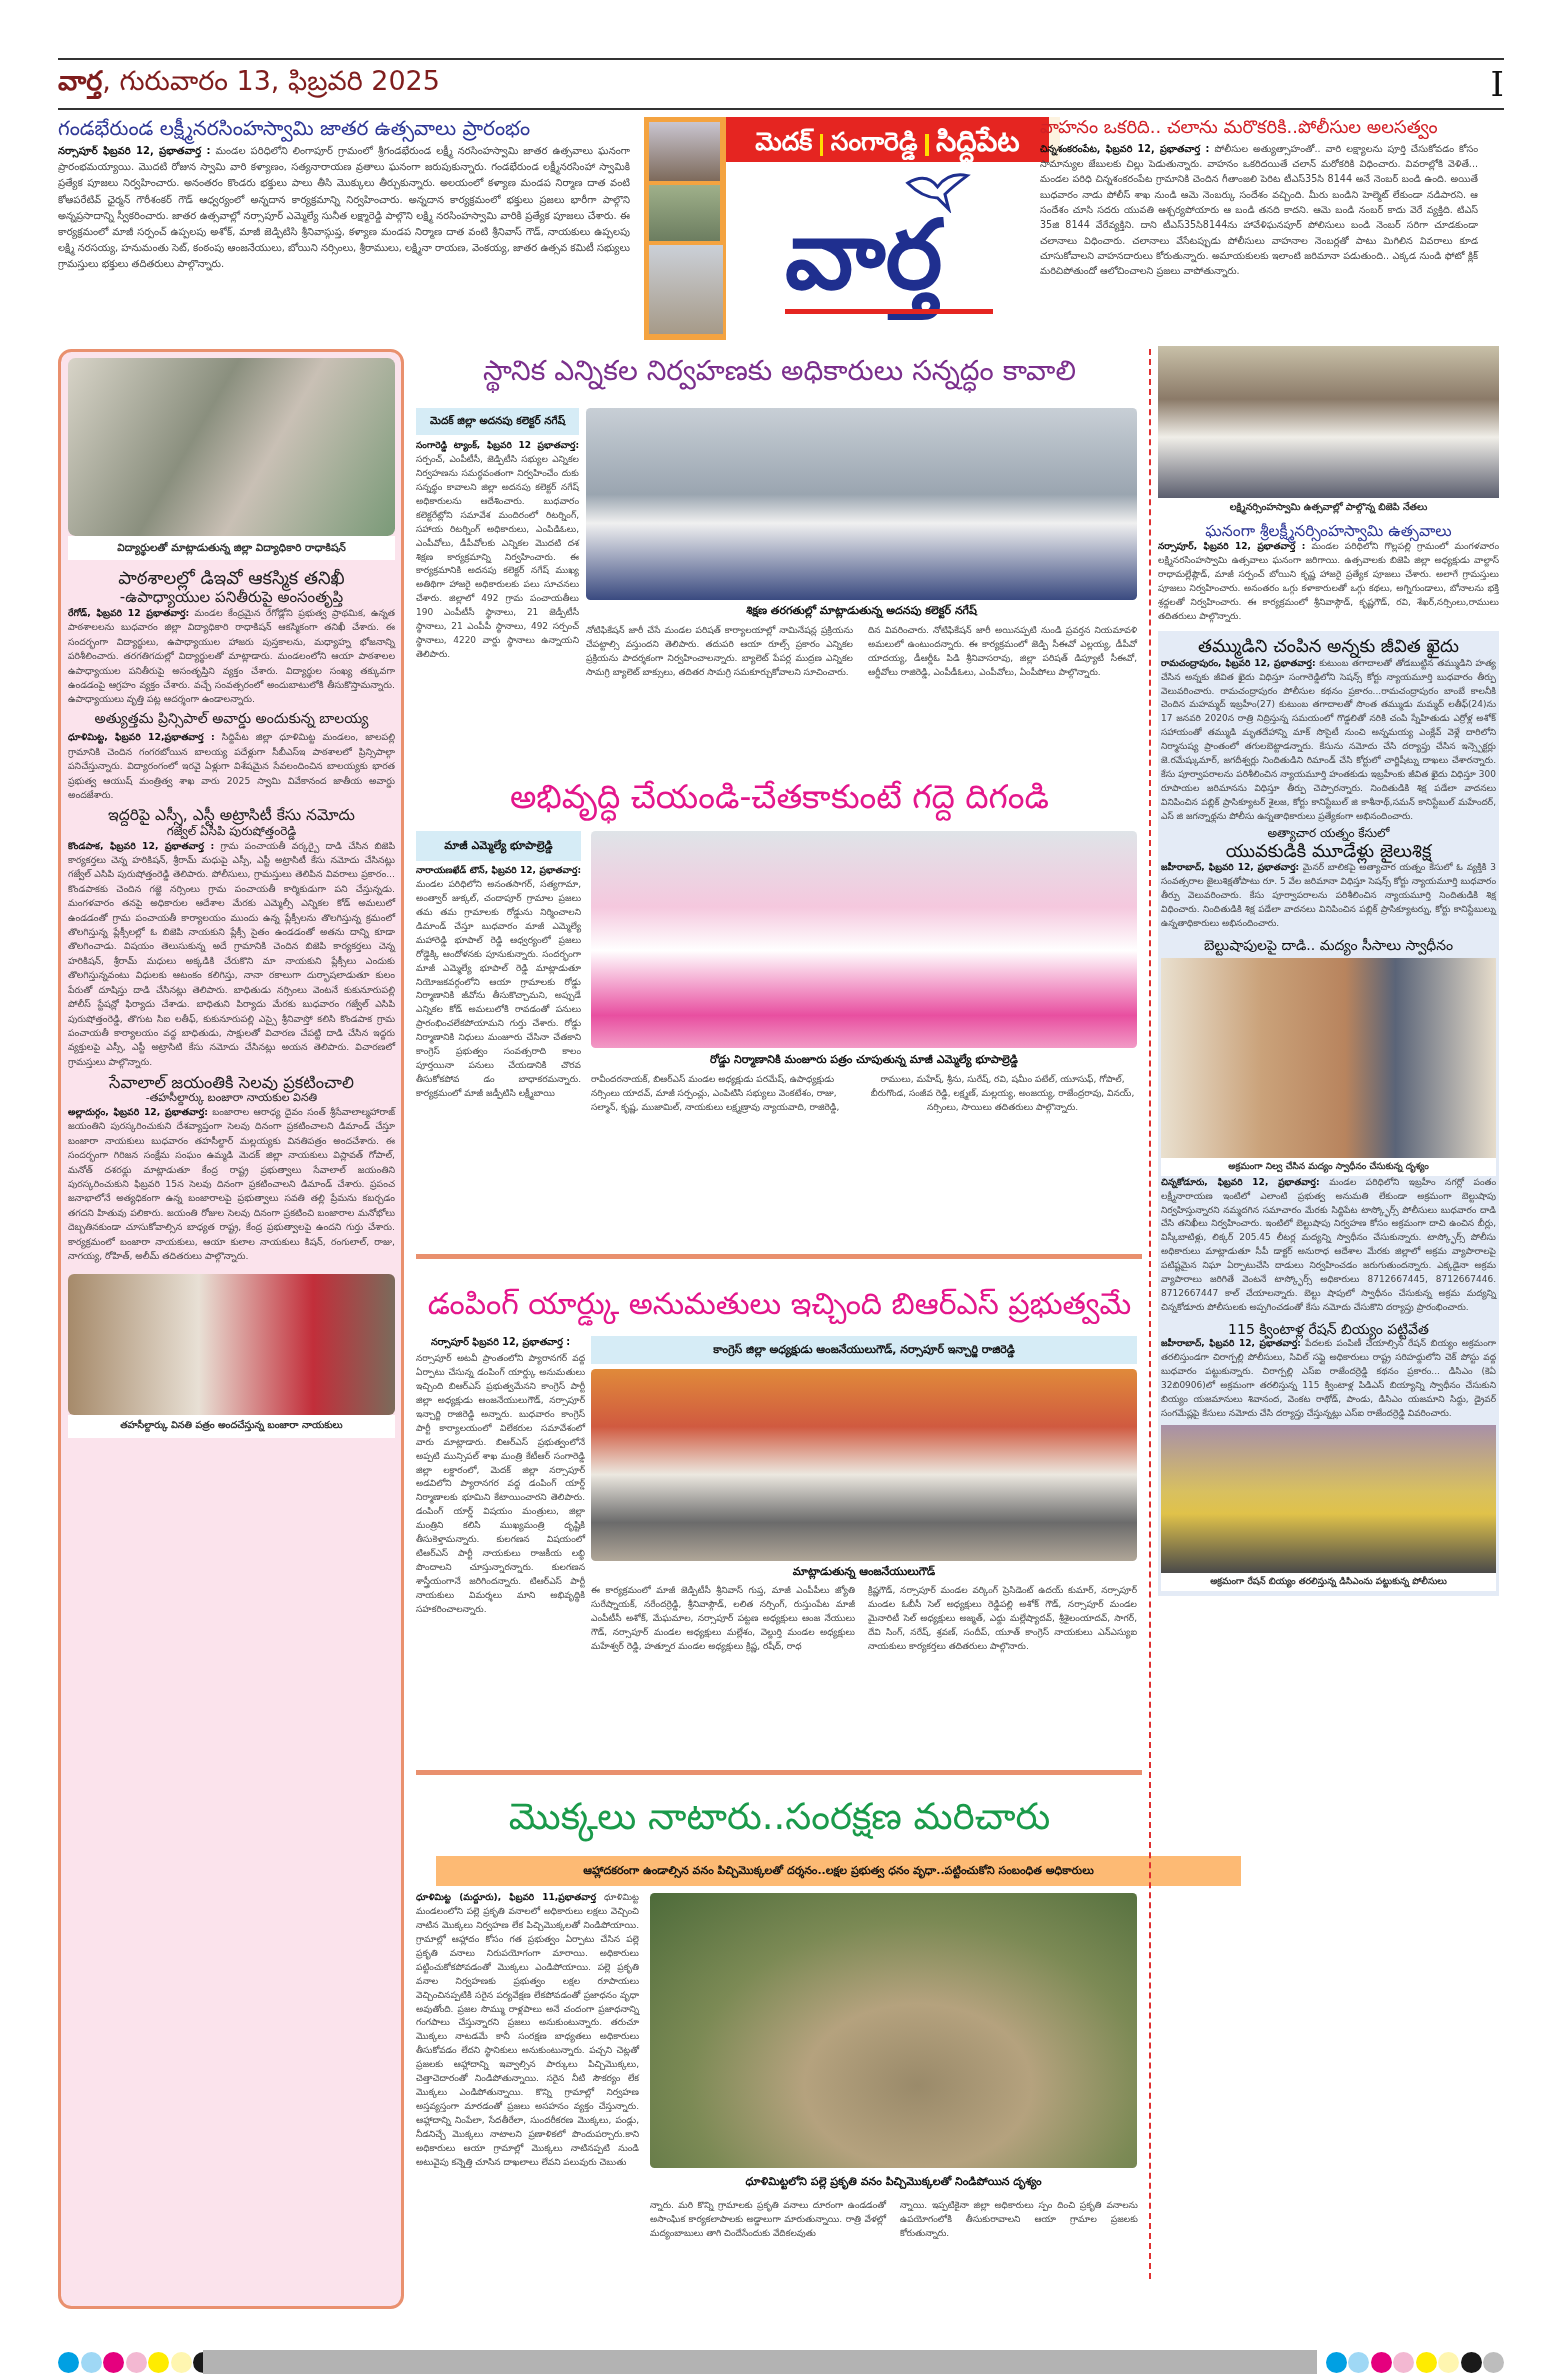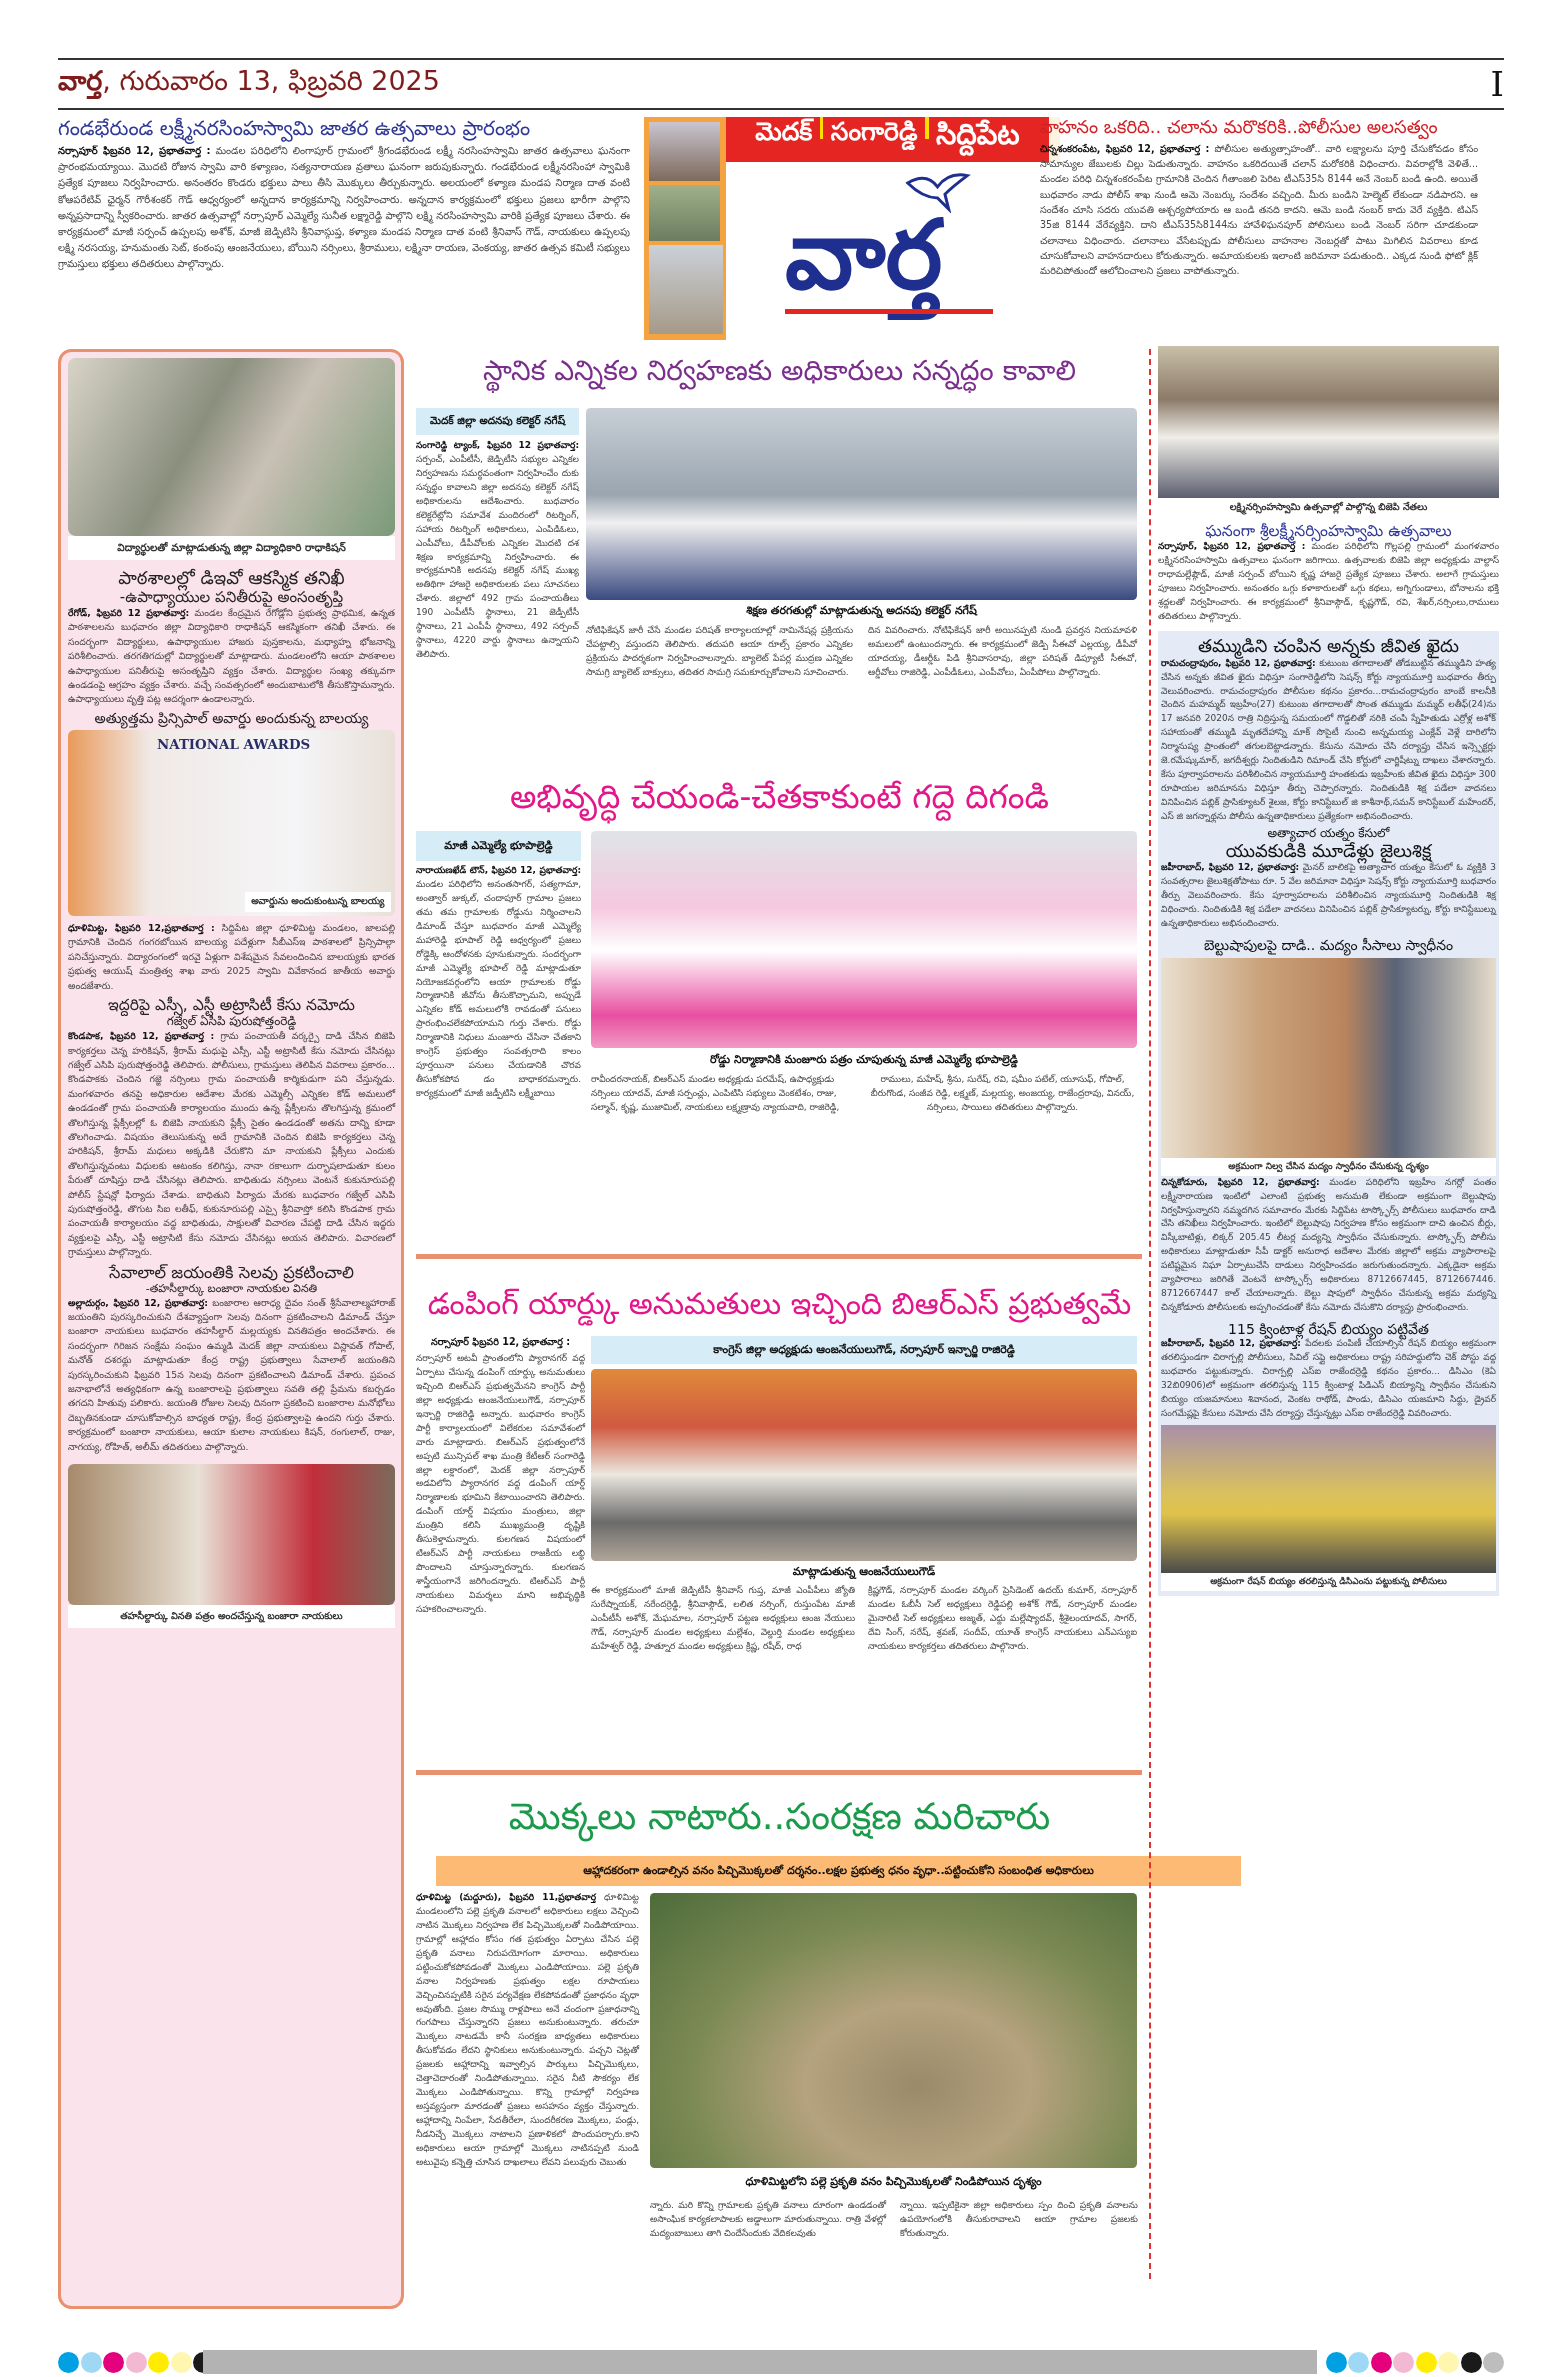--- a/index.html
+++ b/index.html
@@ -38,21 +38,21 @@
   <div class="hl" style="font-size:20px;color:#2f3896">గండభేరుండ లక్ష్మీనరసింహస్వామి జాతర ఉత్సవాలు ప్రారంభం</div>
   <div class="body" style="margin-top:3px;font-size:10px;line-height:1.62"><b>నర్సాపూర్ ఫిబ్రవరి 12, ప్రభాతవార్త :</b> <span>మండల పరిధిలోని లింగాపూర్ గ్రామంలో శ్రీగండభేరుండ లక్ష్మీ నరసింహస్వామి జాతర ఉత్సవాలు ఘనంగా ప్రారంభమయ్యాయి. మొదటి రోజున స్వామి వారి కళ్యాణం, సత్యనారాయణ వ్రతాలు ఘనంగా జరుపుకున్నారు. గండభేరుండ లక్ష్మీనరసింహా స్వామికి ప్రత్యేక పూజలు నిర్వహించారు. అనంతరం కొండరు భక్తులు పాలు తీసి మొక్కులు తీర్చుకున్నారు. అలయంలో కళ్యాణ మండప నిర్మాణ దాత వంటి కోఆపరేటివ్ ఛైర్మన్ గౌరీశంకర్ గౌడ్ ఆధ్వర్యంలో అన్నదాన కార్యక్రమాన్ని నిర్వహించారు. అన్నదాన కార్యక్రమంలో భక్తులు ప్రజలు భారీగా పాల్గొని అన్నప్రసాదాన్ని స్వీకరించారు. జాతర ఉత్సవాల్లో నర్సాపూర్ ఎమ్మెల్యే సునీత లక్ష్మారెడ్డి పాల్గొని లక్ష్మి నరసింహస్వామి వారికి ప్రత్యేక పూజలు చేశారు. ఈ కార్యక్రమంలో మాజీ సర్పంచ్ ఉప్పలపు అశోక్, మాజీ జెడ్పిటిసి శ్రీనివాస్గుప్త, కళ్యాణ మండప నిర్మాణ దాత వంటి శ్రీనివాస్ గౌడ్, నాయకులు ఉప్పలపు లక్ష్మి నరసయ్య, హనుమంతు సెట్, కంఠంపు ఆంజనేయులు, బోయిని నర్సింలు, శ్రీరాములు, లక్ష్మినా రాయణ, వెంకయ్య, జాతర ఉత్సవ కమిటీ సభ్యులు గ్రామస్తులు భక్తులు తదితరులు పాల్గొన్నారు.</span></div>
 </div>
 
 <div class="abs" style="left:644px;top:117px;width:416px;height:223px;background:#fdf3e0">
   <div class="abs" style="left:0;top:0;width:82px;height:223px;background:#f4a340">
     <div class="abs" style="left:4.5px;top:4.5px;width:71px;height:59px;background:linear-gradient(#c9c5d0,#7d6a5b)"></div>
     <div class="abs" style="left:4.5px;top:68px;width:71px;height:56px;background:linear-gradient(#9fb08a,#6c7d60)"></div>
     <div class="abs" style="left:4.5px;top:128px;width:74px;height:89px;background:linear-gradient(#cbd0d8,#a69a88)"></div>
   </div>
-  <div class="abs" style="left:82px;top:0;right:11px;height:55px;background:#e52521;display:flex;justify-content:center;gap:7.4px">
+  <div class="abs" style="left:82px;top:0;right:11px;height:55px;background:#e52521;display:flex;align-items:center;justify-content:center;gap:7.4px">
     <span style="color:#fff;font-size:25px;font-weight:bold">మెదక్</span>
     <span style="width:3.7px;height:22px;background:#ffde00"></span>
     <span style="color:#fff;font-size:25px;font-weight:bold">సంగారెడ్డి</span>
     <span style="width:3.7px;height:22px;background:#ffde00"></span>
     <span style="color:#fff;font-size:29px;font-weight:bold">సిద్దిపేట</span>
   </div>
   <div class="abs" style="left:82px;top:45px;right:0;height:178px;background:#fff">
     <svg class="abs" style="left:178px;top:6px" width="67" height="45" viewBox="0 0 90 60">
         <path d="M5 20 Q30 5 45 25 Q60 5 85 10 Q65 25 55 35 L60 55 L45 40 Q25 40 5 20Z" fill="#fff" stroke="#1f2f8f" stroke-width="4"></path>
       </svg>
@@ -67,24 +67,20 @@
 </div>
 
 <div class="pinkbox"></div>
 <div class="abs" style="left:68px;top:358px;width:327px">
   <div style="height:178px;border-radius:7.4px;background:linear-gradient(120deg,#d8d4c8,#8a8f7e 40%,#c9c0b5 60%,#7a9a78)"></div>
   <div style="background:#fff;text-align:center;font-weight:bold;font-size:10.4px;padding:4.5px">విద్యార్థులతో మాట్లాడుతున్న జిల్లా విద్యాధికారి రాధాకిషన్</div>
   <div class="hl" style="text-align:center;font-size:18px;color:#222;margin-top:8px">పాఠశాలల్లో డిఇవో ఆకస్మిక తనిఖీ</div>
   <div class="hl" style="text-align:center;font-size:15px;color:#222">-ఉపాధ్యాయుల పనితీరుపై అంసంతృప్తి</div>
   <div class="body" style="font-size:9.3px;line-height:1.55"><b>రేగోడ్, ఫిబ్రవరి 12 ప్రభాతవార్త:</b> <span>మండల కేంద్రమైన రేగోడ్లోని ప్రభుత్వ ప్రాథమిక, ఉన్నత పాఠశాలలను బుధవారం జిల్లా విద్యాధికారి రాధాకిషన్ ఆకస్మికంగా తనిఖీ చేశారు. ఈ సందర్భంగా విద్యార్థులు, ఉపాధ్యాయుల హాజరు పుస్తకాలను, మధ్యాహ్న భోజనాన్ని పరిశీలించారు. తరగతిగదుల్లో విద్యార్థులతో మాట్లాడారు. మండలంలోని ఆయా పాఠశాలల ఉపాధ్యాయుల పనితీరుపై అసంతృప్తిని వ్యక్తం చేశారు. విద్యార్థుల సంఖ్య తక్కువగా ఉండడంపై ఆగ్రహం వ్యక్తం చేశారు. వచ్చే సంవత్సరంలో అందుబాటులోకి తీసుకొస్తామన్నారు. ఉపాధ్యాయులు వృత్తి పట్ల ఆదర్శంగా ఉండాలన్నారు.</span></div>
   <div class="hl" style="text-align:center;font-size:14px;color:#222;margin-top:3px">అత్యుత్తమ ప్రిన్సిపాల్ అవార్డు అందుకున్న బాలయ్య</div>
-  <div style="position:relative;height:186px;margin-top:4.5px;border-radius:6px;background:linear-gradient(90deg,#e99a5a 0%,#f0e9e6 25%,#f5f5f7 70%,#e8e0d8 100%)">
-    <div class="abs" style="left:89px;top:6px;font-family:'DejaVu Serif',serif;font-weight:bold;color:#2a2e66;font-size:13.4px">NATIONAL AWARDS</div>
-    <div class="abs" style="right:4.5px;bottom:4.5px;background:#fff;font-weight:bold;font-size:9.6px;padding:3px 6px">అవార్డును అందుకుంటున్న బాలయ్య</div>
-  </div>
   <div class="body" style="font-size:9.3px;line-height:1.55;margin-top:4.5px"><b>ధూళిమిట్ట, ఫిబ్రవరి 12,ప్రభాతవార్త :</b> <span>సిద్దిపేట జిల్లా ధూళిమిట్ట మండలం, జాలపల్లి గ్రామానికి చెందిన గంగరబోయిన బాలయ్య పదేళ్లుగా సీబీఎస్ఇ పాఠశాలలో ప్రిన్సిపాల్గా పనిచేస్తున్నారు. విద్యారంగంలో ఇరవై ఏళ్లుగా విశేషమైన సేవలందించిన బాలయ్యకు భారత ప్రభుత్వ ఆయుష్ మంత్రిత్వ శాఖ వారు 2025 స్వామి వివేకానంద జాతీయ అవార్డు అందజేశారు.</span></div>
   <div class="hl" style="text-align:center;font-size:15.6px;color:#222;margin-top:4.5px">ఇద్దరిపై ఎస్సీ, ఎస్టీ అట్రాసిటీ కేసు నమోదు</div>
   <div class="hl" style="text-align:center;font-size:12px;color:#222">గజ్వేల్ ఏసిపి పురుషోత్తంరెడ్డి</div>
   <div class="body" style="font-size:9.3px;line-height:1.55"><b>కొండపాక, ఫిబ్రవరి 12, ప్రభాతవార్త :</b> <span>గ్రామ పంచాయతీ వర్కర్పై దాడి చేసిన బిజెపి కార్యకర్తలు చెన్న హరికిషన్, శ్రీరామ్ మధుపై ఎస్సీ, ఎస్టీ అట్రాసిటీ కేసు నమోదు చేసినట్లు గజ్వేల్ ఎసిపి పురుషోత్తంరెడ్డి తెలిపారు. పోలీసులు, గ్రామస్తులు తెలిపిన వివరాలు ప్రకారం... కొండపాకకు చెందిన గజ్జె నర్సింలు గ్రామ పంచాయతీ కార్మికుడుగా పని చేస్తున్నడు. మంగళవారం తనపై అధికారుల ఆదేశాల మేరకు ఎమ్మెల్సీ ఎన్నికల కోడ్ అమలులో ఉండడంతో గ్రామ పంచాయతీ కార్యాలయం ముందు ఉన్న ప్లేక్సీలను తొలగిస్తున్న క్రమంలో తొలగిస్తున్న ప్లేక్సీలల్లో ఓ బిజెపి నాయకుని ప్లేక్సీ సైతం ఉండడంతో అతను దాన్ని కూడా తొలగించాడు. విషయం తెలుసుకున్న అదే గ్రామానికి చెందిన బిజెపి కార్యకర్తలు చెన్న హరికిషన్, శ్రీరామ్ మధులు అక్కడికి చేరుకొని మా నాయకుని ప్లేక్సీలు ఎందుకు తొలగిస్తున్నవంటు విధులకు ఆటంకం కలిగిస్తు, నానా రకాలుగా దుర్భాషలాడుతూ కులం పేరుతో దూషిస్తు దాడి చేసినట్లు తెలిపారు. బాధితుడు నర్సింలు వెంటనే కుకునూరుపల్లి పోలీస్ స్టేషన్లో ఫిర్యాదు చేశాడు. బాధితుని పిర్యాదు మేరకు బుధవారం గజ్వేల్ ఎసిపి పురుషోత్తంరెడ్డి, తొగుట సిఐ లతీఫ్, కుకునూరుపల్లి ఎస్సై శ్రీనివాస్తో కలిసి కొండపాక గ్రామ పంచాయతీ కార్యాలయం వద్ద బాధితుడు, సాక్షులతో విచారణ చేపట్టి దాడి చేసిన ఇద్దరు వ్యక్తులపై ఎస్సీ, ఎస్టీ అట్రాసిటి కేసు నమోదు చేసినట్లు అయన తెలిపారు. విచారణలో గ్రామస్తులు పాల్గొన్నారు.</span></div>
   <div class="hl" style="text-align:center;font-size:16.3px;color:#222;margin-top:4.5px">సేవాలాల్ జయంతికి సెలవు ప్రకటించాలి</div>
   <div class="hl" style="text-align:center;font-size:11px;color:#222">-తహసీల్దార్కు బంజారా నాయకుల వినతి</div>
   <div class="body" style="font-size:9.3px;line-height:1.55"><b>అల్లాదుర్గం, ఫిబ్రవరి 12, ప్రభాతవార్త:</b> <span>బంజారాల ఆరాధ్య దైవం సంత్ శ్రీసేవాలాల్మహారాజ్ జయంతిని పురస్కరించుకుని దేశవ్యాప్తంగా సెలవు దినంగా ప్రకటించాలని డిమాండ్ చేస్తూ బంజారా నాయకులు బుధవారం తహసీల్దార్ మల్లయ్యకు వినతిపత్రం అందచేశారు. ఈ సందర్భంగా గిరిజన సంక్షేమ సంఘం ఉమ్మడి మెదక్ జిల్లా నాయకులు విస్లావత్ గోపాల్, మనోత్ దశరథ్లు మాట్లాడుతూ కేంద్ర రాష్ట్ర ప్రభుత్వాలు సేవాలాల్ జయంతిని పురస్కరించుకుని ఫిబ్రవరి 15న సెలవు దినంగా ప్రకటించాలని డిమాండ్ చేశారు. ప్రపంచ జనాభాలోనే అత్యధికంగా ఉన్న బంజారాలపై ప్రభుత్వాలు సవతి తల్లి ప్రేమను కబర్చడం తగదని హితువు పలికారు. జయంతి రోజుల సెలవు దినంగా ప్రకటించి బంజారాల మనోభోలు దెబ్బతినకుండా చూసుకోవాల్సిన బాధ్యత రాష్ట్ర, కేంద్ర ప్రభుత్వాలపై ఉందని గుర్తు చేశారు. కార్యక్రమంలో బంజారా నాయకులు, ఆయా కులాల నాయకులు కిషన్, రంగులాల్, రాజు, నాగయ్య, రోహిత్, అలీమ్ తదితరులు పాల్గొన్నారు.</span></div>
   <div style="height:141px;margin-top:10.4px;border-radius:6px;background:linear-gradient(90deg,#a68a6a,#e8e0d5 40%,#c22e3a 75%,#7b6b5b)"></div>
   <div style="background:#fff;text-align:center;font-weight:bold;font-size:9.6px;padding:4.5px">తహసీల్దార్కు వినతి పత్రం అందచేస్తున్న బంజారా నాయకులు</div>
 </div>

